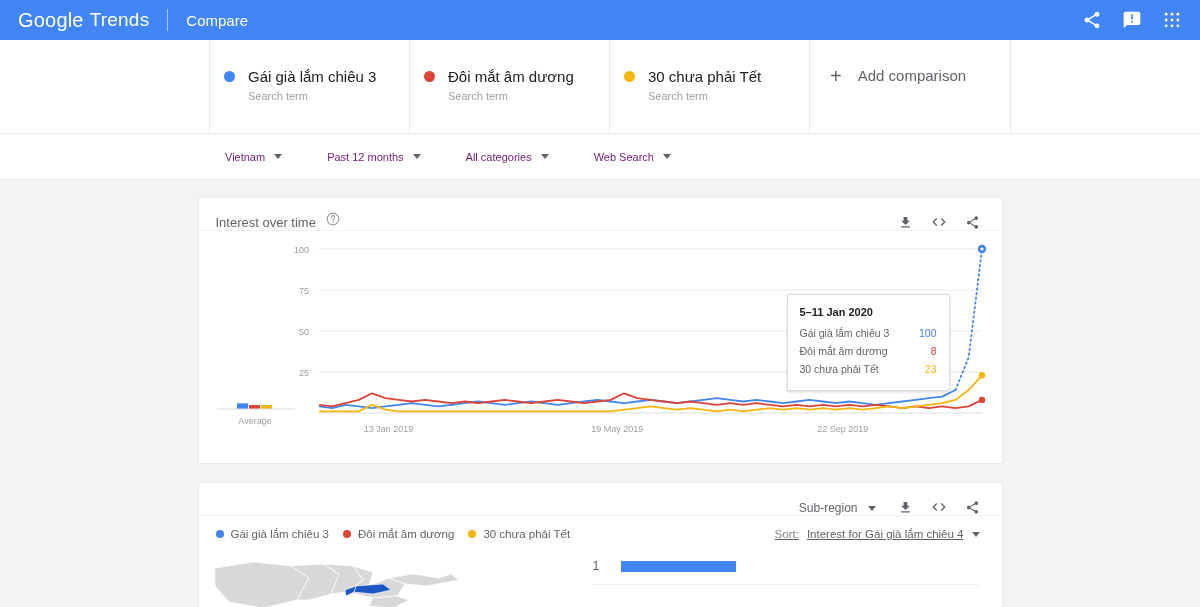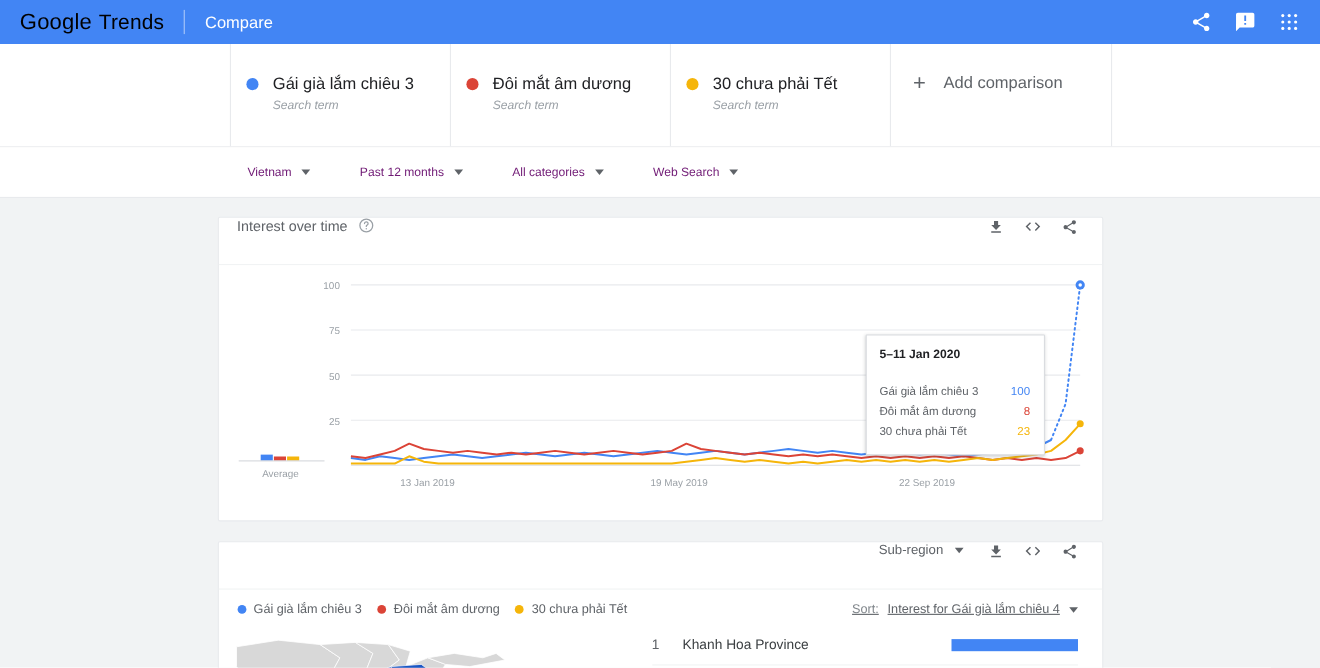--- a/index.html
+++ b/index.html
@@ -10,21 +10,21 @@
     overflow: hidden;
   }
 
   
   .appbar {
     height: 40px; background: #4285F4;
     display: flex; align-items: center;
     padding: 0 14px 0 18px;
     color: #fff;
   }
-  .brand { font-size: 19px; letter-spacing: .2px; color:#000000; display:flex; align-items:flex-end; }
+  .brand { font-size: 19px; letter-spacing: .2px; color:#ffffff; display:flex; align-items:flex-start; }
   .brand .g1 { font-size: 20px; }
   .brand-divider {
     width: 1px; height: 22px; background: rgba(255,255,255,.55);
     margin: 0 18px;
   }
   .compare-link { font-size: 15px; color: #fff; }
   .appbar-spacer { flex: 1; }
   .appbar-icons { display: flex; align-items: center; gap: 20px; padding-right: 4px; }
   .appbar-icons svg { display: block; }
 
@@ -40,21 +40,21 @@
     width: 200px; padding: 28px 0 0 14px;
     border-right: 1px solid #e8eaed;
     position: relative;
   }
   .term-head { display: flex; align-items: center; gap: 13px; }
   .dot { width: 11px; height: 11px; border-radius: 50%; flex: none; }
   .dot.c0 { background: #4285F4; }
   .dot.c1 { background: #DB4437; }
   .dot.c2 { background: #F5B50A; }
   .term-name { font-size: 15px; color: #202124; line-height: 17px; }
-  .term-sub { font-size: 11px; color: #9aa0a6; margin: 5px 0 12px 24px; font-style: italic; }
+  .term-sub { font-size: 11px; color: #9aa0a6; margin: 5px 0 12px 24px; }
   .add-compare {
     width: 201px; padding: 28px 0 0 20px;
     border-right: 1px solid #e8eaed;
     display: flex; align-items: flex-start; gap: 16px;
   }
   .plus-icon { font-size: 20px; color: #5f6368; line-height: 16px; font-weight: 300;}
   .add-label { font-size: 15px; color: #5f6368; line-height: 16px; }
 
   
   .filter-row {
@@ -76,21 +76,21 @@
 
   
   .page { background: #f1f3f4; height: 427px; padding-top: 17px; }
   .card {
     width: 805px; margin: 0 auto 18px;
     background: #fff;
     border: 1px solid #e8eaed;
     border-radius: 2px;
   }
   .card-head {
-    height: 43px; display: flex; align-items: flex-start;
+    height: 33px; display: flex; align-items: flex-end;
     padding: 0 22px 0 17px;
     border-bottom: 1px solid #f1f3f4;
   }
   .card-title { font-size: 13px; color: #5f6368; }
   .help-icon { margin-left: 10px; }
   .head-spacer { flex: 1; }
   .head-icons { display: flex; align-items: center; gap: 18px; }
   .head-icons svg { display: block; cursor: pointer; }
   .sub-region-select {
     display: flex; align-items: center; gap: 10px;
@@ -101,21 +101,21 @@
   .chart-body { height: 232px; position: relative; }
   .tooltip {
     position: absolute; left: 588px; top: 63px;
     width: 163px; background: #fff;
     border: 1px solid #dadce0;
     box-shadow: 0 1px 3px rgba(60,64,67,.22);
     padding: 11px 12px 9px;
     border-radius: 1px;
     z-index: 5;
   }
-  .tt-date { font-size: 11px; color: #202124; font-weight: bold; margin-bottom: 22px; }
+  .tt-date { font-size: 11px; color: #202124; font-weight: bold; margin-bottom: 9px; }
   .tt-row { display: flex; justify-content: space-between; font-size: 10.5px; margin-bottom: 6px; }
   .tt-label { color: #5f6368; }
   .tt-val.c0 { color: #4285F4; }
   .tt-val.c1 { color: #DB4437; }
   .tt-val.c2 { color: #F5B50A; }
   .tt-note { font-size: 9px; color: #80868b; line-height: 12px; margin-top: 6px; }
 
   
   .legend-sort {
     display: flex; align-items: center;
@@ -376,21 +376,20 @@
           </g>
           <g fill="#1a56c4" stroke="#ffffff" stroke-width="0.6">
             <path d="M143 30 L170 28 L178 34 L160 38 L141 36 Z"></path>
             <path d="M132 34 L143 30 L141 36 L133 40 Z"></path>
           </g>
         </svg>
       </div>
       <div class="region-list">
         <div class="region-row">
           <span class="region-rank">1</span>
-          <span class="region-name">Khanh Hoa Province</span>
           <span class="region-bar-track">
             <span class="region-bar" id="region-bar-0" style="display: block; width: 100%; background: rgb(66, 133, 244);"></span>
           </span>
         </div>
       </div>
     </div>
   </div>
 </div>
 
 </body></html>

